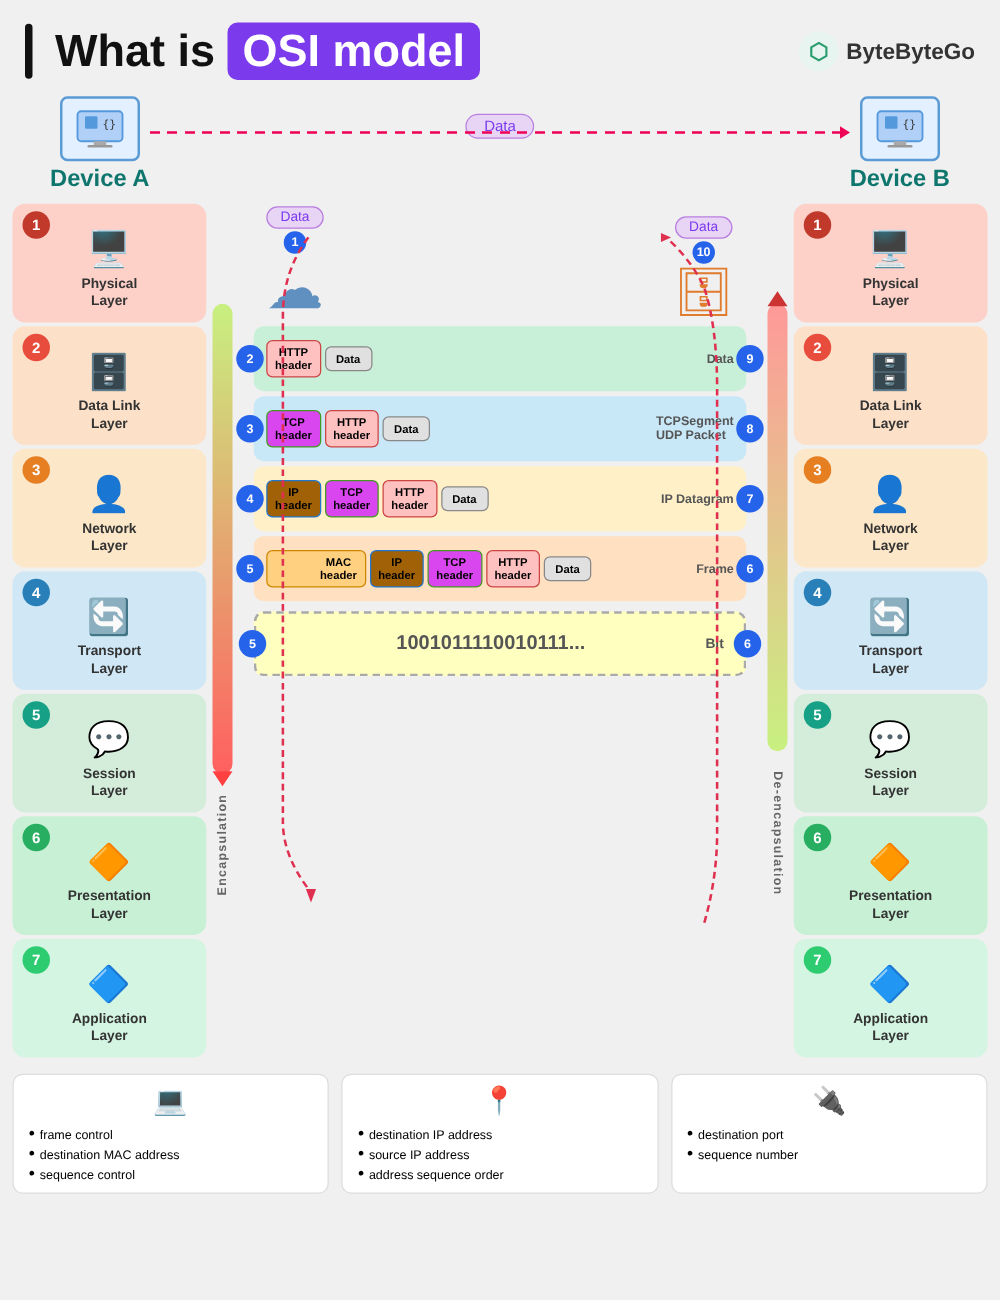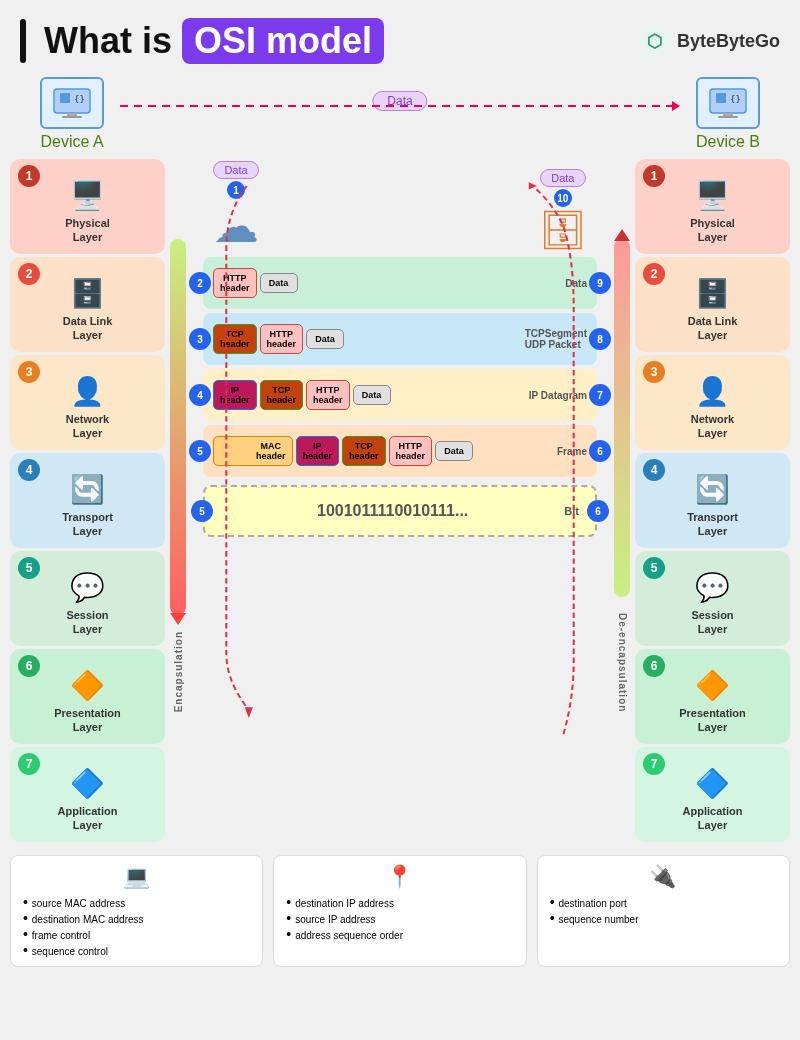--- a/index.html
+++ b/index.html
@@ -82,23 +82,23 @@
       border: 2px solid #5b9bd5;
       border-radius: 6px;
       display: flex;
       align-items: center;
       justify-content: center;
       font-size: 22px;
       color: #2563eb;
       position: relative;
     }
     .device-label {
-      font-size: 16px;
-      font-weight: 400;
-      color: #4d7c0f;
+      font-size: 19px;
+      font-weight: 700;
+      color: #0f766e;
     }
     .data-bubble-top {
       position: absolute;
       left: 50%;
       transform: translateX(-50%);
       top: 14px;
       background: #e8d5f5;
       border: 1.5px solid #b97ee0;
       border-radius: 20px;
       padding: 2px 14px;
@@ -231,22 +231,22 @@
       border: 1.5px solid #aaa;
       border-radius: 5px;
       padding: 4px 6px;
       font-size: 10px;
       font-weight: 700;
       text-align: center;
       background: white;
       min-width: 38px;
     }
     .mac-box { background: #ffd080; border-color: #cc8800; }
-    .ip-box { background: #be185d; border-color: #2277cc; }
-    .tcp-box { background: #c2410c; border-color: #449922; }
+    .ip-box { background: #a16207; border-color: #2277cc; }
+    .tcp-box { background: #d946ef; border-color: #449922; }
     .http-box { background: #ffc0c0; border-color: #cc4444; }
     .data-box { background: #e0e0e0; border-color: #888; }
 
     .row-label {
       margin-left: auto;
       font-size: 11px;
       font-weight: 700;
       color: #555;
       white-space: nowrap;
     }
@@ -555,23 +555,22 @@
           <div class="layer-icon">🔷</div>
           <div class="layer-name">Application<br>Layer</div>
         </div>
       </div>
   </div>
 
   <div class="footer-legend" id="footer-legend">
       <div class="legend-box">
         <div class="legend-icon">💻</div>
         <ul>
-          <li>source MAC address</li>
+          <li>frame control</li>
           <li>destination MAC address</li>
-          <li>frame control</li>
           <li>sequence control</li>
         </ul>
       </div>
       <div class="legend-box">
         <div class="legend-icon">📍</div>
         <ul>
           <li>destination IP address</li>
           <li>source IP address</li>
           <li>address sequence order</li>
         </ul>

